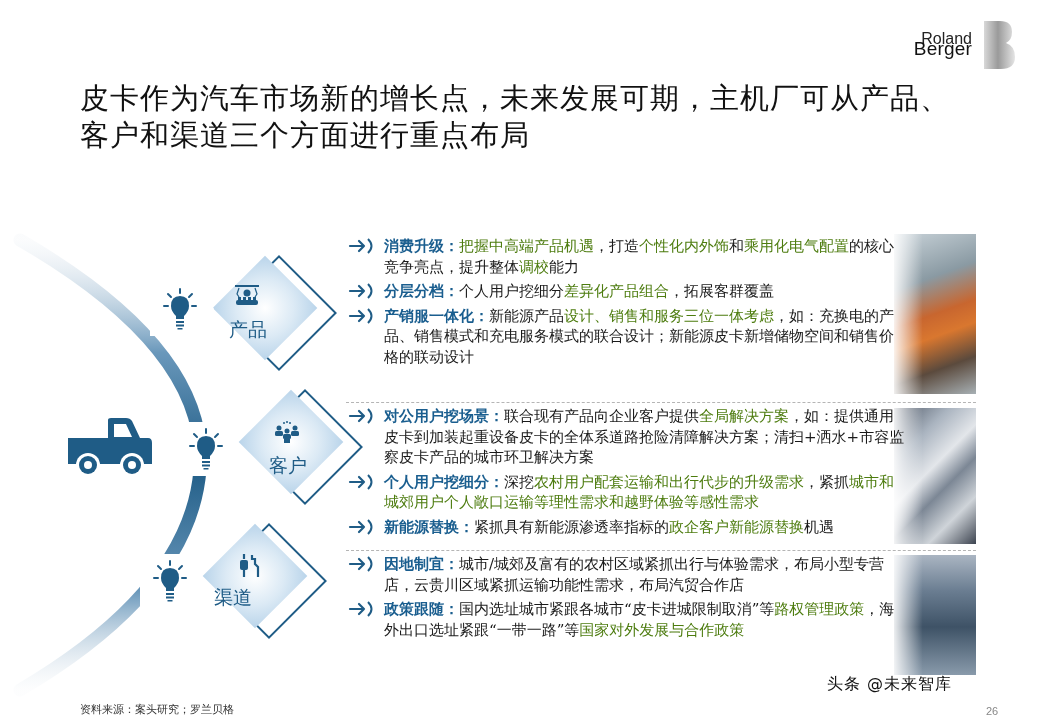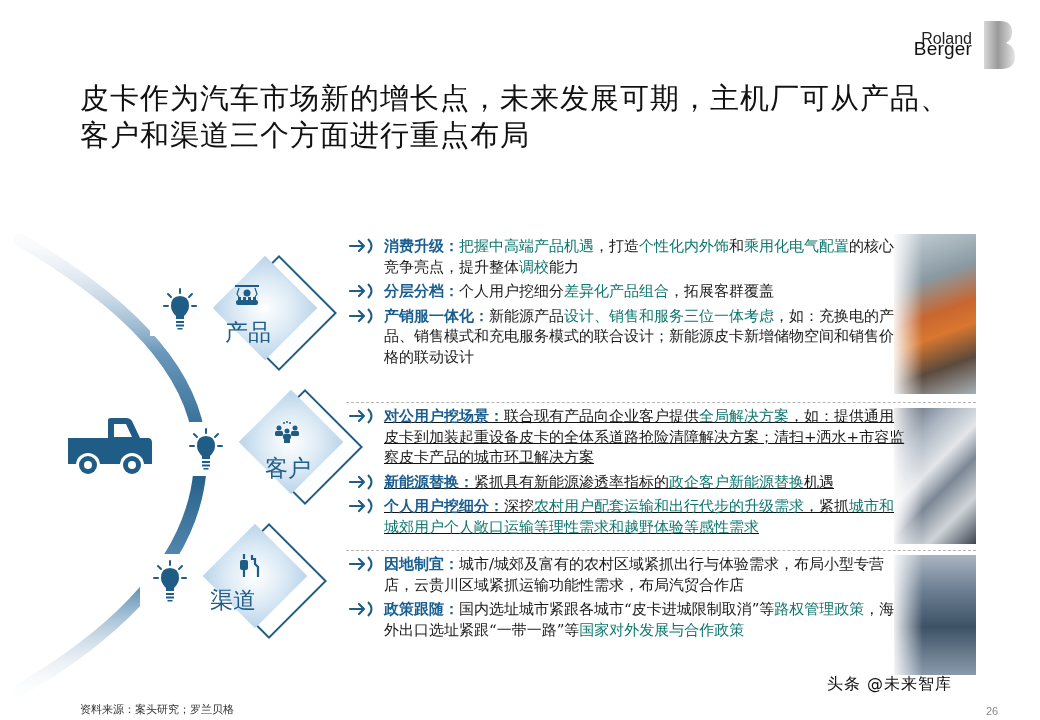--- a/index.html
+++ b/index.html
@@ -36,29 +36,29 @@
   .diamond-outline {
     position:absolute; width:78px; height:78px; border:2px solid #1f5c86;
     transform:rotate(45deg); background:#fff;
   }
   .diamond {
     position:absolute; width:74px; height:74px; transform:rotate(45deg);
     background:radial-gradient(circle at 50% 50%, #ffffff 0%, #dceaf5 55%, #b9d4ea 100%);
   }
   .dlabel {
     position:absolute; width:110px; text-align:center; color:#1f5c86;
-    font-size:23px; font-family:"DejaVu Sans","Liberation Sans",sans-serif; font-weight:400;
+    font-size:19px; font-family:"DejaVu Sans","Liberation Sans",sans-serif; font-weight:400;
   }
   .dicon { position:absolute; width:28px; height:24px; }
 
   .content { position:absolute; left:346px; top:236px; width:630px; }
   .item { position:relative; padding-left:38px; font-size:15px; line-height:20.5px; color:#1a1a1a; margin-bottom:4px; }
   .item .arrow { position:absolute; left:2px; top:1px; width:30px; height:18px; }
   .kw { color:#1a5e8f; font-weight:bold; font-family:"DejaVu Sans","Liberation Sans",sans-serif; }
-  .hl { color:#0f766e; }
+  .hl { color:#4d7c0f; }
 
   .sep { position:absolute; left:346px; width:630px; border-top:1.5px dashed #b5b5b5; }
 
   .photo { position:absolute; right:64px; width:82px; }
 
   .footer { position:absolute; left:80px; top:702px; font-size:11px; color:#333; }
   .watermark { position:absolute; left:827px; top:674px; font-size:16px; color:#111; font-family:"DejaVu Sans","Liberation Sans",sans-serif; text-shadow:1px 1px 1px #fff, -1px -1px 1px #fff; letter-spacing:1px; }
   .pagenum { position:absolute; left:986px; top:705px; font-size:11px; color:#888; font-family:"Liberation Sans",sans-serif; }
 </style>
 </head>
@@ -215,33 +215,33 @@
           </svg></span><span class="kw">消费升级：</span><span class="hl">把握中高端产品机遇</span><span>，打造</span><span class="hl">个性化内外饰</span><span>和</span><span class="hl">乘用化电气配置</span><span>的核心竞争亮点，提升整体</span><span class="hl">调校</span><span>能力</span></div>
       <div class="item"><span class="arrow"><svg viewBox="0 0 30 18">
             <path d="M2 9 H16 M11 4 L16 9 L11 14" fill="none" stroke="#1f5c86" stroke-width="2.2" stroke-linecap="round" stroke-linejoin="round"></path>
             <path d="M20 2 Q27 9 20 16" fill="none" stroke="#1f5c86" stroke-width="2"></path>
           </svg></span><span class="kw">分层分档：</span><span>个人用户挖细分</span><span class="hl">差异化产品组合</span><span>，拓展客群覆盖</span></div>
       <div class="item"><span class="arrow"><svg viewBox="0 0 30 18">
             <path d="M2 9 H16 M11 4 L16 9 L11 14" fill="none" stroke="#1f5c86" stroke-width="2.2" stroke-linecap="round" stroke-linejoin="round"></path>
             <path d="M20 2 Q27 9 20 16" fill="none" stroke="#1f5c86" stroke-width="2"></path>
           </svg></span><span class="kw">产销服一体化：</span><span>新能源产品</span><span class="hl">设计、销售和服务三位一体考虑</span><span>，如：充换电的产品、销售模式和充电服务模式的联合设计；新能源皮卡新增储物空间和销售价格的联动设计</span></div>
     </div>
-    <div style="position: absolute; left: 0px; top: 170px; width: 560px; text-decoration: underline;">
+    <div style="position: absolute; left: 0px; top: 170px; width: 560px;">
       <div class="item"><span class="arrow"><svg viewBox="0 0 30 18">
             <path d="M2 9 H16 M11 4 L16 9 L11 14" fill="none" stroke="#1f5c86" stroke-width="2.2" stroke-linecap="round" stroke-linejoin="round"></path>
             <path d="M20 2 Q27 9 20 16" fill="none" stroke="#1f5c86" stroke-width="2"></path>
           </svg></span><span class="kw">对公用户挖场景：</span><span>联合现有产品向企业客户提供</span><span class="hl">全局解决方案</span><span>，如：提供通用皮卡到加装起重设备皮卡的全体系道路抢险清障解决方案；清扫+洒水+市容监察皮卡产品的城市环卫解决方案</span></div>
       <div class="item"><span class="arrow"><svg viewBox="0 0 30 18">
             <path d="M2 9 H16 M11 4 L16 9 L11 14" fill="none" stroke="#1f5c86" stroke-width="2.2" stroke-linecap="round" stroke-linejoin="round"></path>
             <path d="M20 2 Q27 9 20 16" fill="none" stroke="#1f5c86" stroke-width="2"></path>
+          </svg></span><span class="kw">个人用户挖细分：</span><span>深挖</span><span class="hl">农村用户配套运输和出行代步的升级需求</span><span>，紧抓</span><span class="hl">城市和城郊用户个人敞口运输等理性需求和越野体验等感性需求</span></div>
+      <div class="item"><span class="arrow"><svg viewBox="0 0 30 18">
+            <path d="M2 9 H16 M11 4 L16 9 L11 14" fill="none" stroke="#1f5c86" stroke-width="2.2" stroke-linecap="round" stroke-linejoin="round"></path>
+            <path d="M20 2 Q27 9 20 16" fill="none" stroke="#1f5c86" stroke-width="2"></path>
           </svg></span><span class="kw">新能源替换：</span><span>紧抓具有新能源渗透率指标的</span><span class="hl">政企客户新能源替换</span><span>机遇</span></div>
-      <div class="item"><span class="arrow"><svg viewBox="0 0 30 18">
-            <path d="M2 9 H16 M11 4 L16 9 L11 14" fill="none" stroke="#1f5c86" stroke-width="2.2" stroke-linecap="round" stroke-linejoin="round"></path>
-            <path d="M20 2 Q27 9 20 16" fill="none" stroke="#1f5c86" stroke-width="2"></path>
-          </svg></span><span class="kw">个人用户挖细分：</span><span>深挖</span><span class="hl">农村用户配套运输和出行代步的升级需求</span><span>，紧抓</span><span class="hl">城市和城郊用户个人敞口运输等理性需求和越野体验等感性需求</span></div>
     </div>
     <div style="position: absolute; left: 0px; top: 318px; width: 560px;">
       <div class="item"><span class="arrow"><svg viewBox="0 0 30 18">
             <path d="M2 9 H16 M11 4 L16 9 L11 14" fill="none" stroke="#1f5c86" stroke-width="2.2" stroke-linecap="round" stroke-linejoin="round"></path>
             <path d="M20 2 Q27 9 20 16" fill="none" stroke="#1f5c86" stroke-width="2"></path>
           </svg></span><span class="kw">因地制宜：</span><span>城市/城郊及富有的农村区域紧抓出行与体验需求，布局小型专营店，云贵川区域紧抓运输功能性需求，布局汽贸合作店</span></div>
       <div class="item"><span class="arrow"><svg viewBox="0 0 30 18">
             <path d="M2 9 H16 M11 4 L16 9 L11 14" fill="none" stroke="#1f5c86" stroke-width="2.2" stroke-linecap="round" stroke-linejoin="round"></path>
             <path d="M20 2 Q27 9 20 16" fill="none" stroke="#1f5c86" stroke-width="2"></path>
           </svg></span><span class="kw">政策跟随：</span><span>国内选址城市紧跟各城市“皮卡进城限制取消”等</span><span class="hl">路权管理政策</span><span>，海外出口选址紧跟“一带一路”等</span><span class="hl">国家对外发展与合作政策</span></div>

